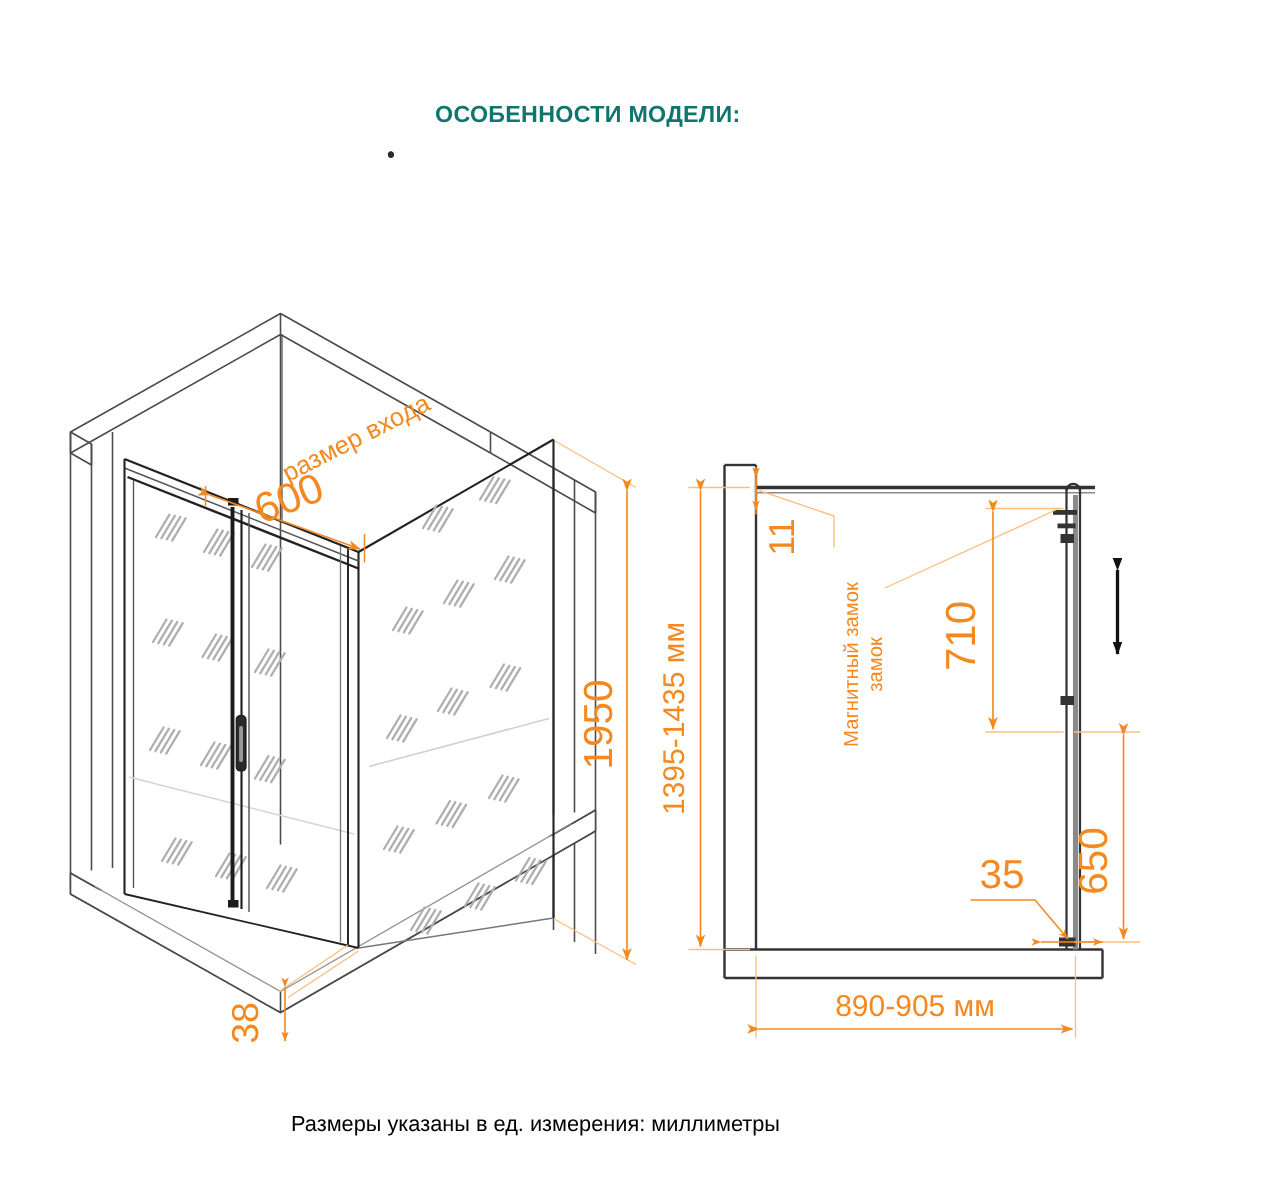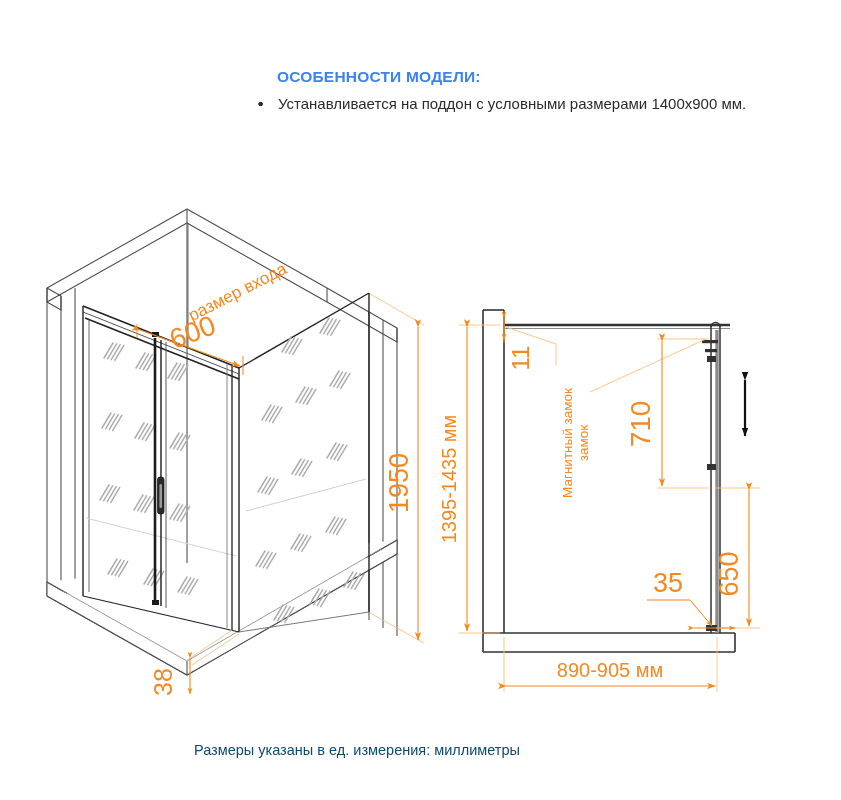--- a/index.html
+++ b/index.html
@@ -1,49 +1,48 @@
 <!DOCTYPE html>
 <html><head>
 <meta charset="utf-8">
 <style>
   html,body{margin:0;padding:0;background:#ffffff;}
   body{width:841px;height:800px;position:relative;overflow:hidden;
        font-family:"Liberation Sans","DejaVu Sans",sans-serif;}
 
   #features{position:absolute;left:248px;top:68px;width:570px;}
-  #features .feat-title{color:#3b82f6;font-weight:bold;font-size:15.5px;
-       letter-spacing:.2px;margin:0 0 7px 29px;}
+  #features .feat-title{color:#0f766e;font-weight:bold;font-size:15.5px;
+       letter-spacing:.2px;margin:0 0 7px 42px;}
   #features ul{list-style:none;margin:0;padding:0;}
   #features li{position:relative;color:#2b2b2b;font-size:15px;line-height:22.5px;
        padding-left:30px;margin-bottom:1px;}
   #features li .bul{position:absolute;left:10px;top:0;font-size:15px;line-height:22.5px;}
 
   #caption{position:absolute;left:0;top:742px;width:714px;text-align:center;
-       color:#0c4a6e;font-size:14.5px;}
+       color:#000000;font-size:14.5px;}
 
   .stage{position:absolute;left:0;top:0;width:841px;height:800px;}
   svg{display:block;overflow:visible;}
 
   .dimtxt{fill:#F5881F;font-family:"Liberation Sans","DejaVu Sans",sans-serif;}
 </style>
 </head>
 <body>
 
 <div id="features">
   <div class="feat-title">ОСОБЕННОСТИ МОДЕЛИ:</div>
   <ul>
     <li>
       <span class="bul">•</span>
     </li>
     <li>
       <span class="bul">•</span>
     </li>
     <li>
       <span class="bul">•</span>
-      <span>Устанавливается на поддон с условными размерами 1400х900 мм.</span>
     </li>
   </ul>
 </div>
 
 <div class="stage">
 <svg width="841" height="800" viewBox="0 0 841 800" xmlns="http://www.w3.org/2000/svg">
   <defs>
     <marker id="ar" markerWidth="9" markerHeight="9" refX="8" refY="3.2" orient="auto" markerUnits="userSpaceOnUse">
       <path d="M0,0 L8.5,3.2 L0,6.4 L2.2,3.2 Z" fill="#F5881F"></path>
     </marker>

